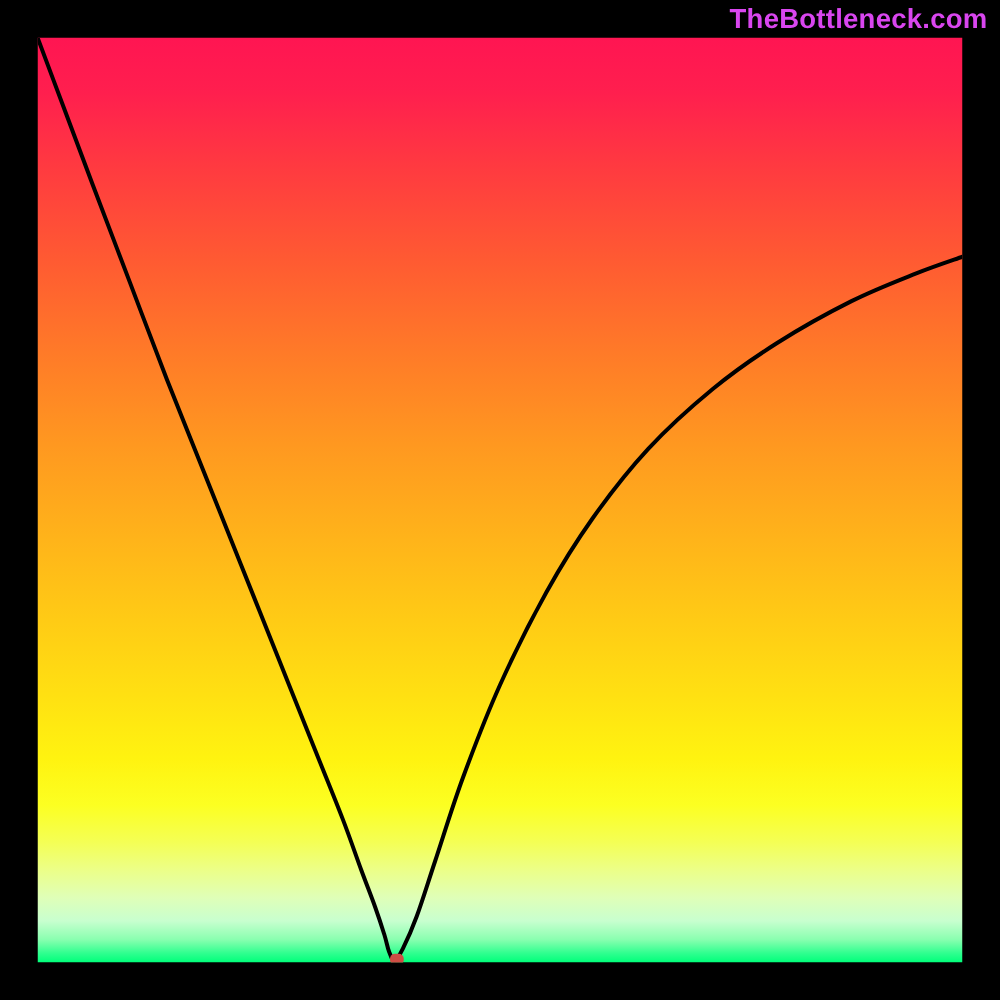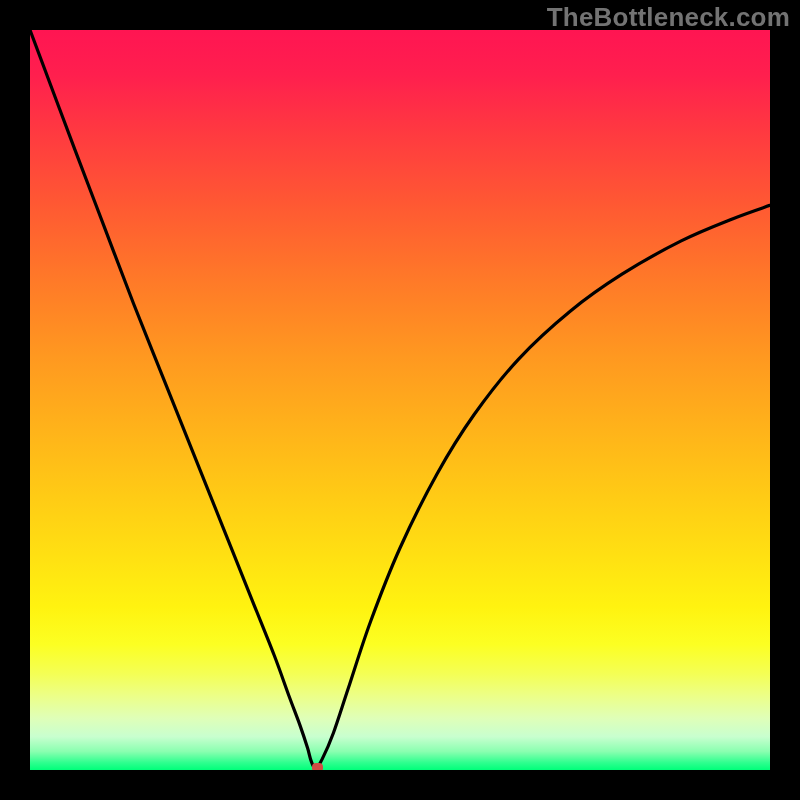--- a/index.html
+++ b/index.html
@@ -13,22 +13,22 @@
   .frame {
     position: relative;
     width: 800px;
     height: 800px;
     background: #000;
   }
   .watermark {
     position: absolute;
     top: 2px;
     right: 10px;
-    color: #737373;
-    font-size: 26px;
+    color: #d946ef;
+    font-size: 22px;
     font-weight: 600;
     letter-spacing: 0.2px;
     z-index: 20;
   }
   .plot-area {
     position: absolute;
     left: 30px;
     top: 30px;
     width: 740px;
     height: 740px;

